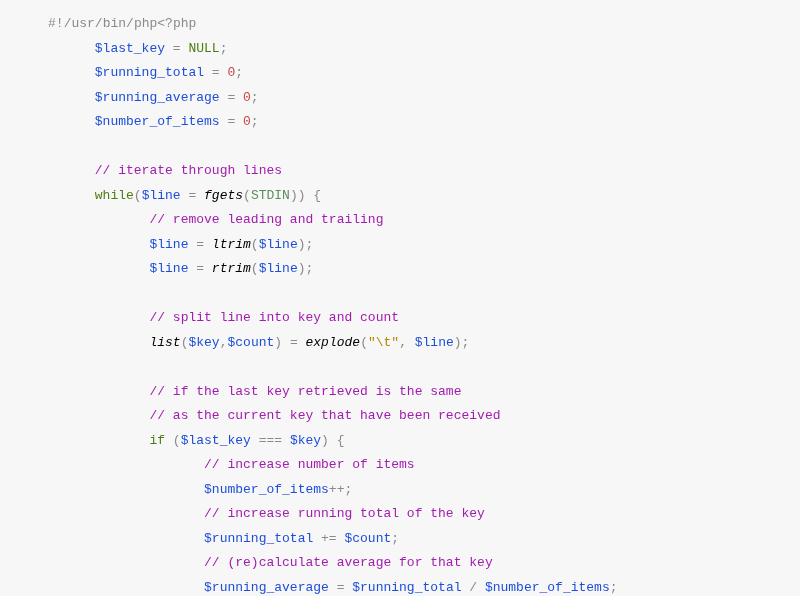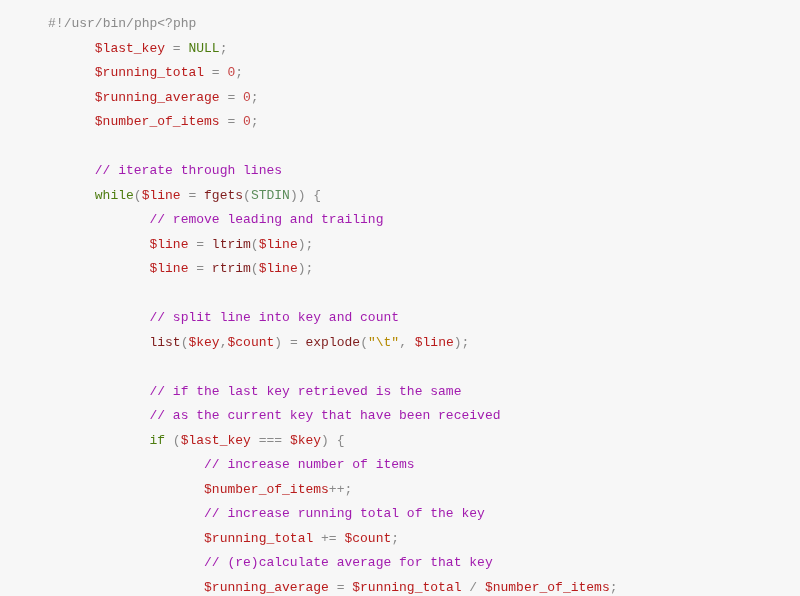--- a/index.html
+++ b/index.html
@@ -12,22 +12,22 @@
     color: #888;
   }
   .code-container {
     padding: 12px 20px 0 48px;
     white-space: pre;
     overflow: hidden;
   }
   .line { display: block; }
   .tok-punc    { color: #8a8a8a; }
   .tok-key     { color: #4d7c0f; }  
-  .tok-var     { color: #b91c1c; }  
-  .tok-func    { color: #7f1d1d; }  
+  .tok-var     { color: #1d4ed8; }  
+  .tok-func    { color: #000000; font-style: italic; }  
   .tok-const   { color: #5b8c5a; }  
   .tok-num     { color: #c74545; }  
   .tok-str     { color: #b58900; }  
   .tok-comment { color: #a21caf; }
   .tok-op      { color: #8a8a8a; }
   .tok-php     { color: #8a8a8a; }
 </style>
 </head>
 <body>
 

